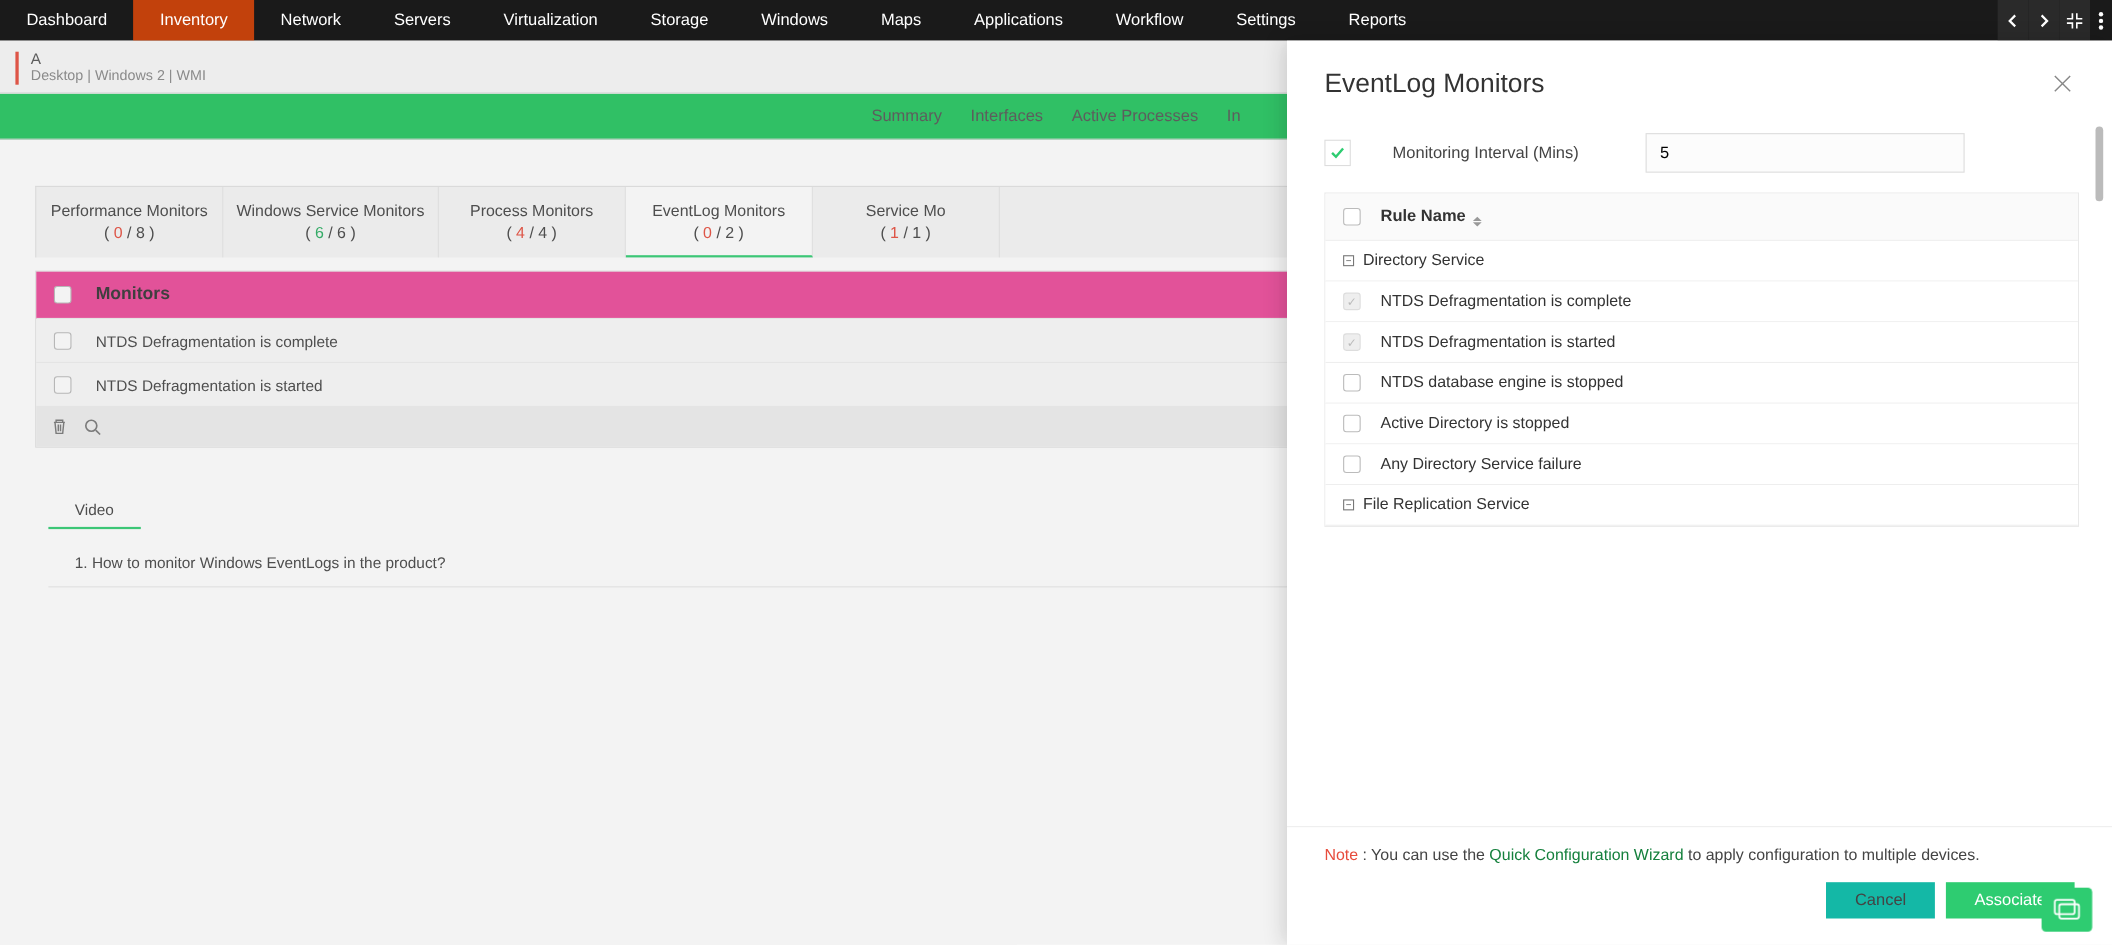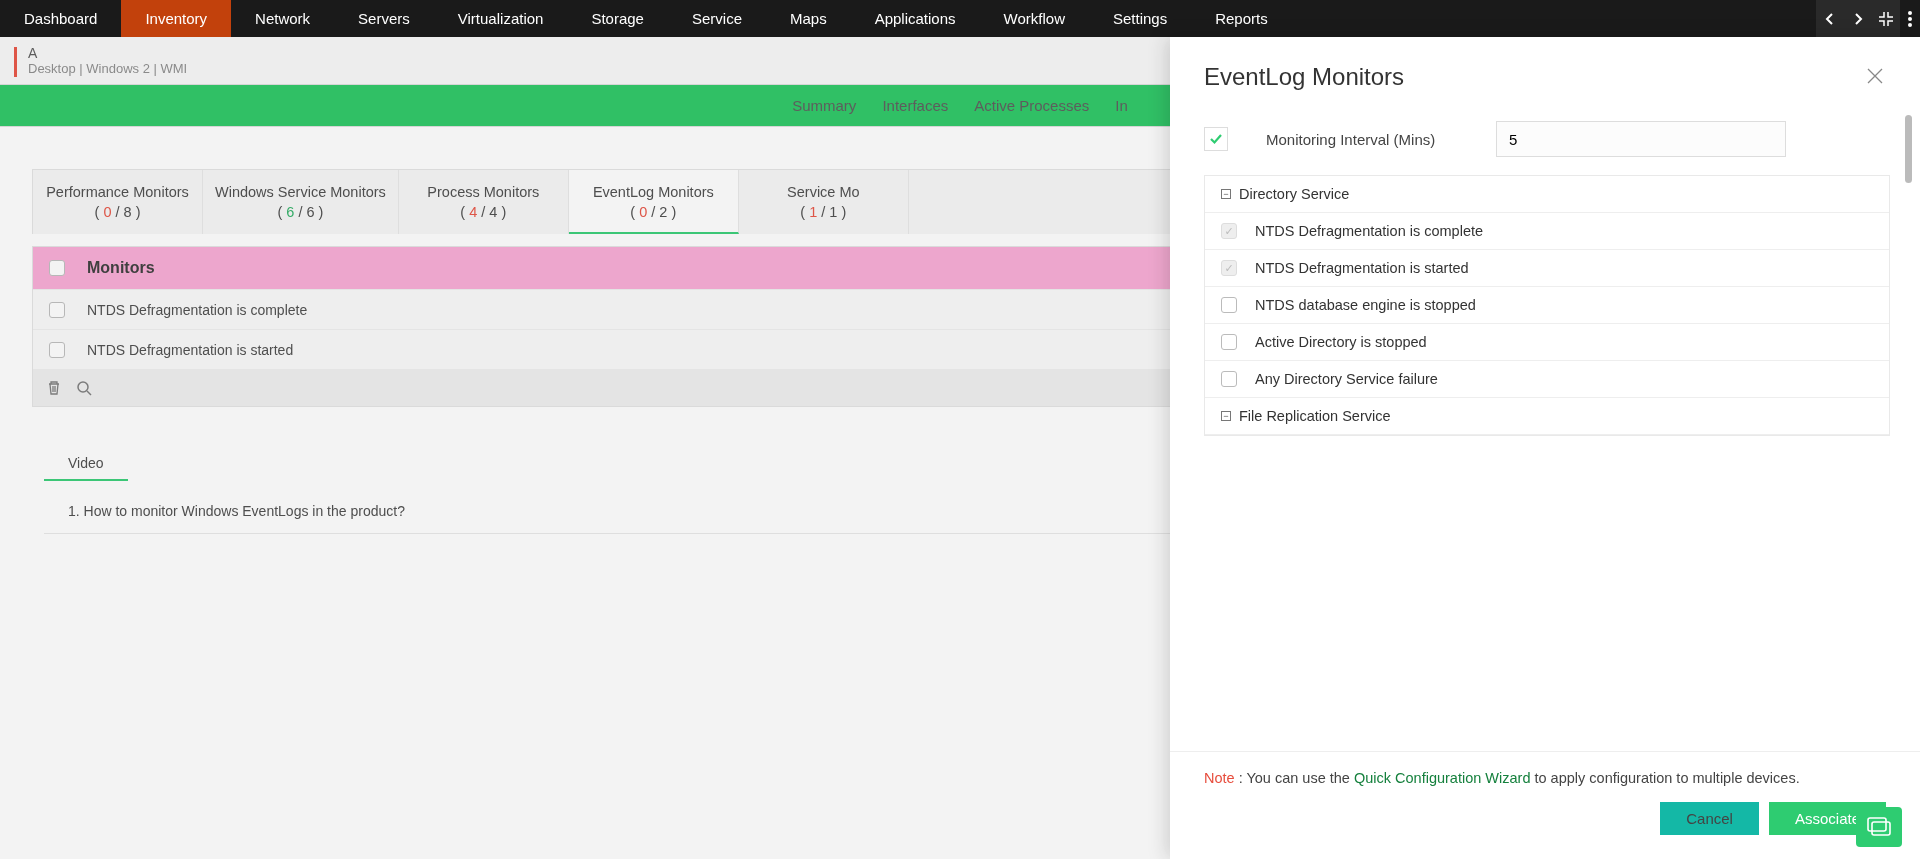--- a/index.html
+++ b/index.html
@@ -30,21 +30,21 @@
   .content-area { padding: 30px 24px 0 24px; }
   .monitor-tabs { display:flex; background:#f6f6f6; border:1px solid #e3e3e3; border-bottom:none; margin: 12px 8px 0 8px;}
   .monitor-tab { flex: 0 0 auto; min-width: 170px; text-align:center; padding: 14px 12px 12px 12px; border-right:1px solid #e8e8e8; cursor:pointer; font-size:14.5px; color:#444;}
   .monitor-tab .counts { margin-top:4px;}
   .monitor-tab.active { border-bottom:2px solid #2ecc71; background:#fff;}
   .red { color:#e74c3c; }
   .green { color:#27ae60; }
   
   
   .monitors-table { margin: 12px 8px 0 8px; border:1px solid #e3e3e3;}
-  .monitors-header { display:flex; align-items:center; padding:12px 16px; border-bottom:1px solid #eee; background:#f9a8d4;}
+  .monitors-header { display:flex; align-items:center; padding:12px 16px; border-bottom:1px solid #eee; background:#ec4899;}
   .checkbox { width:16px; height:16px; border:1px solid #bbb; border-radius:3px; display:inline-flex; align-items:center; justify-content:center; background:#fff; cursor:pointer;}
   .monitors-header .title { font-weight:700; font-size:16px; color:#333; margin-left:22px;}
   .monitors-header .actions { margin-left:auto; font-weight:700;}
   .monitor-row { display:flex; align-items:center; padding:10px 16px; border-bottom:1px solid #eee; background:#fafafa;}
   .monitor-row .name { margin-left:22px; color:#444;}
   .monitor-row .row-action { margin-left:auto; color:#aaa;}
   .monitors-footer { display:flex; align-items:center; padding:8px 12px; background:#eee; gap:12px;}
   .footer-icon { width:18px; height:18px; color:#777; cursor:pointer; display:flex; align-items:center; justify-content:center;}
   .footer-pager { margin-left:auto; display:flex; align-items:center; gap:8px; color:#666; font-size:13px;}
   .page-input { width:40px; height:20px; border:1px solid #bbb; text-align:center; font-size:12px;}
@@ -105,21 +105,21 @@
 </head>
 <body>
 
 <div class="topnav">
   <div class="nav-item">Dashboard</div>
     <div class="nav-item active">Inventory</div>
     <div class="nav-item">Network</div>
     <div class="nav-item">Servers</div>
     <div class="nav-item">Virtualization</div>
     <div class="nav-item">Storage</div>
-    <div class="nav-item">Service</div>
+    <div class="nav-item">Windows</div>
     <div class="nav-item">Maps</div>
     <div class="nav-item">Applications</div>
     <div class="nav-item">Workflow</div>
     <div class="nav-item">Settings</div>
     <div class="nav-item">Reports</div>
   <div class="topnav-spacer"></div>
   <div class="topnav-right">
     <div class="topnav-icon-btn">
         <svg width="12" height="14" viewBox="0 0 12 14">
           <path d="M8 2 L3 7 L8 12" stroke="#fff" stroke-width="2" fill="none"></path>
@@ -267,20 +267,27 @@
     <div class="interval-row">
       <span class="check-green">
           <svg viewBox="0 0 16 16" fill="none" stroke="#2ecc71" stroke-width="2.2">
             <path d="M3 8l3.5 3.5L13 4"></path>
           </svg>
         </span>
       <span class="interval-label">Monitoring Interval (Mins)</span>
       <input class="interval-input" value="5" style="">
     </div>
     <div class="rules-table">
+      <div class="rules-header-row">
+        <span class="checkbox"></span>
+        <span class="title"><span>Rule Name</span><span class="sort-icon">
+              <span class="up"></span>
+              <span class="down"></span>
+            </span></span>
+      </div>
       <div id="rules-body">
           <div class="group-row">
             <span class="group-toggle">−</span>
             <span>Directory Service</span>
           </div>
           <div class="rule-row">
             <span class="checkbox disabled checked"></span>
             <span class="name">NTDS Defragmentation is complete</span>
           </div>
           <div class="rule-row">

